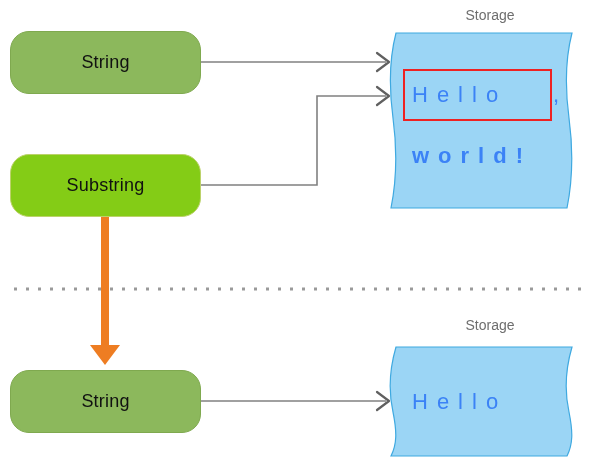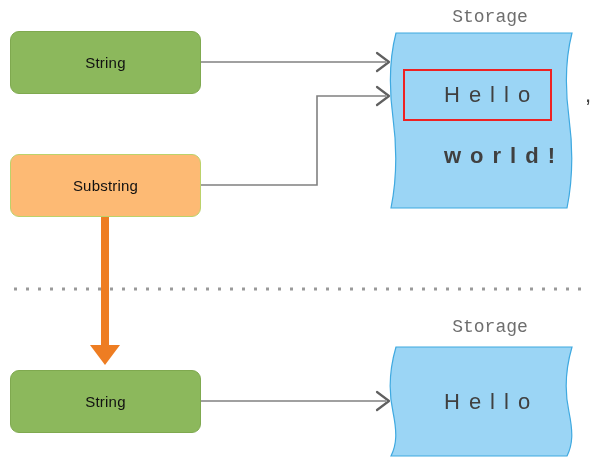--- a/index.html
+++ b/index.html
@@ -18,52 +18,50 @@
   #svg-layer {
     position: absolute;
     left: 0;
     top: 0;
     width: 600px;
     height: 473px;
   }
   .node-box {
     position: absolute;
     box-sizing: border-box;
-    border-radius: 9px;
+    border-radius: 19px;
     display: flex;
     align-items: center;
     justify-content: center;
-    font-size: 15px;
+    font-size: 18px;
     color: #111111;
     letter-spacing: 0.2px;
   }
   .node-string {
     background: #8CB85C;
     border: 1px solid #7FA94F;
   }
   .node-substring {
-    background: #fdba74;
+    background: #84cc16;
     border: 1px solid #BCD26A;
   }
   .storage-label {
     position: absolute;
-    font-size: 18px;
+    font-size: 14px;
     color: #6E6E6E;
     text-align: center;
     white-space: nowrap;
-    font-family: Liberation Mono, monospace;
   }
   .storage-text-sans {
     position: absolute;
     font-family: "Liberation Sans", sans-serif;
     font-size: 22px;
-    color: #404040;
+    color: #3b82f6;
     letter-spacing: 9px;
     white-space: pre;
-    margin-left: 32px;
   }
 </style>
 </head>
 <body>
 
 <div id="canvas">
 
   <svg id="svg-layer" viewBox="0 0 600 473" xmlns="http://www.w3.org/2000/svg">
 
     <path d="M 396 33

